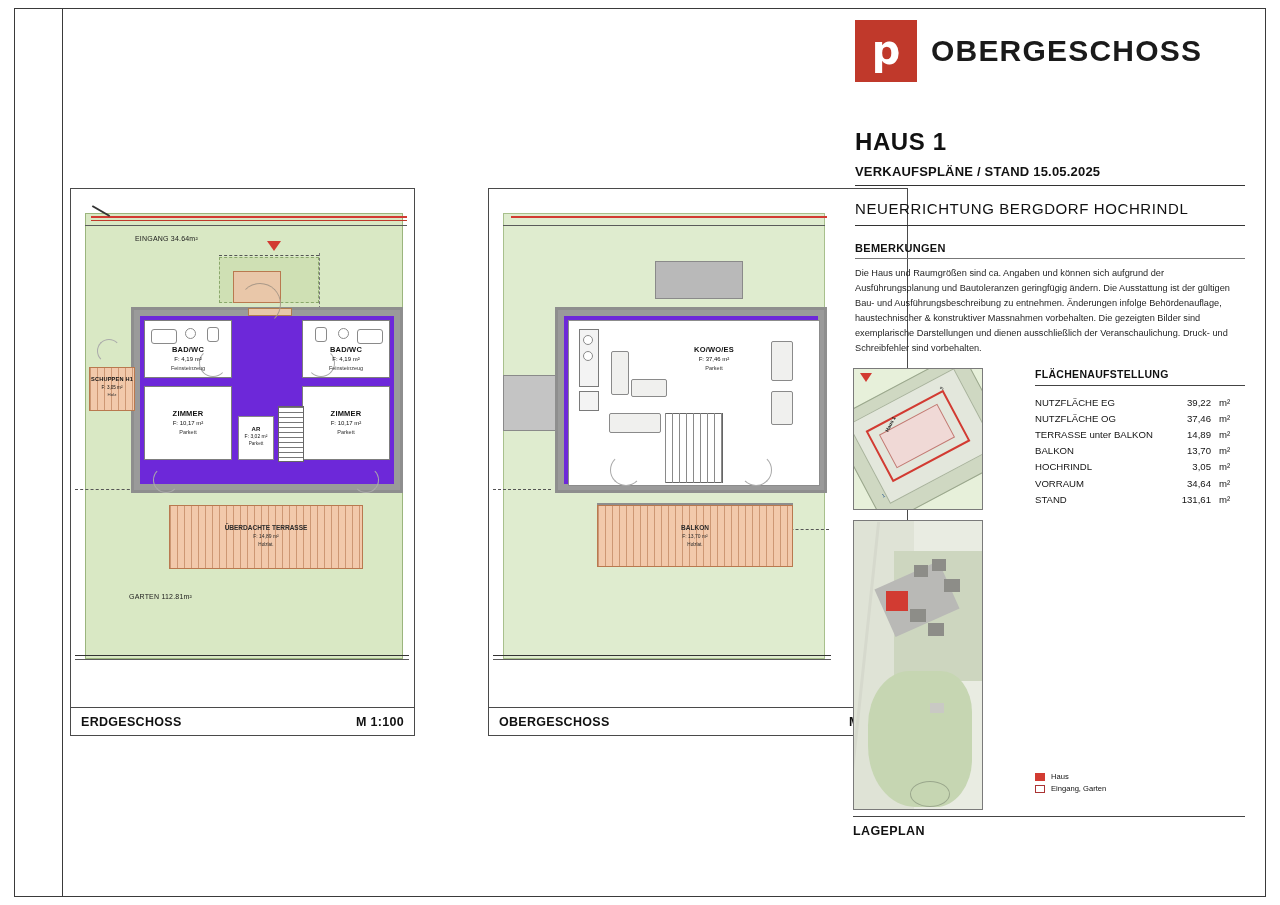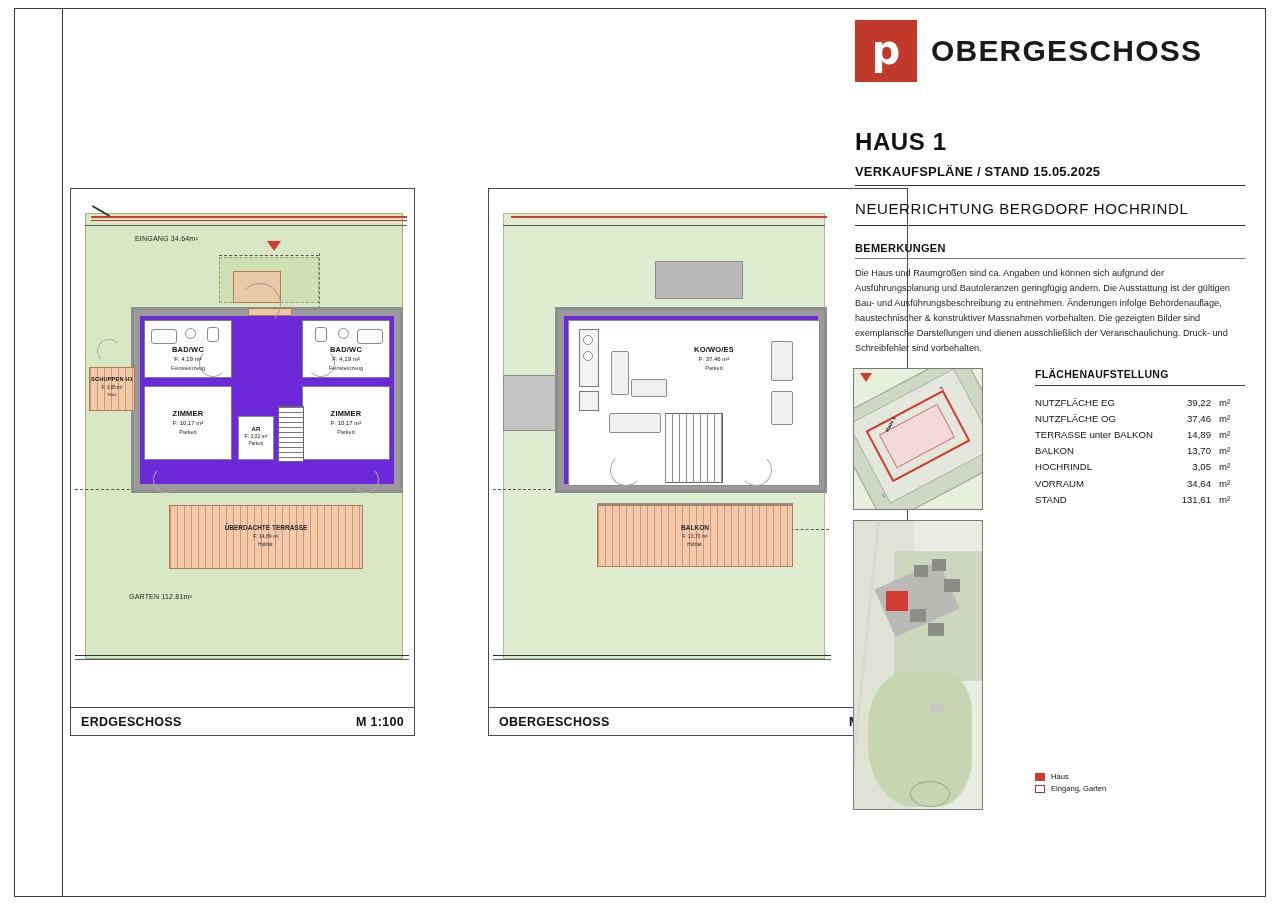--- a/index.html
+++ b/index.html
@@ -651,13 +651,17 @@
     <div class="legend-row">
       <span class="sw filled"></span>
       <span>Haus</span>
     </div>
     <div class="legend-row">
       <span class="sw open"></span>
       <span>Eingang, Garten</span>
     </div>
   </div>
 
+  <div class="lageplan-caption">
+    <div class="lp-rule"></div>
+    <div class="lp-text">LAGEPLAN</div>
+  </div>
 </div>
 
 </body></html>

